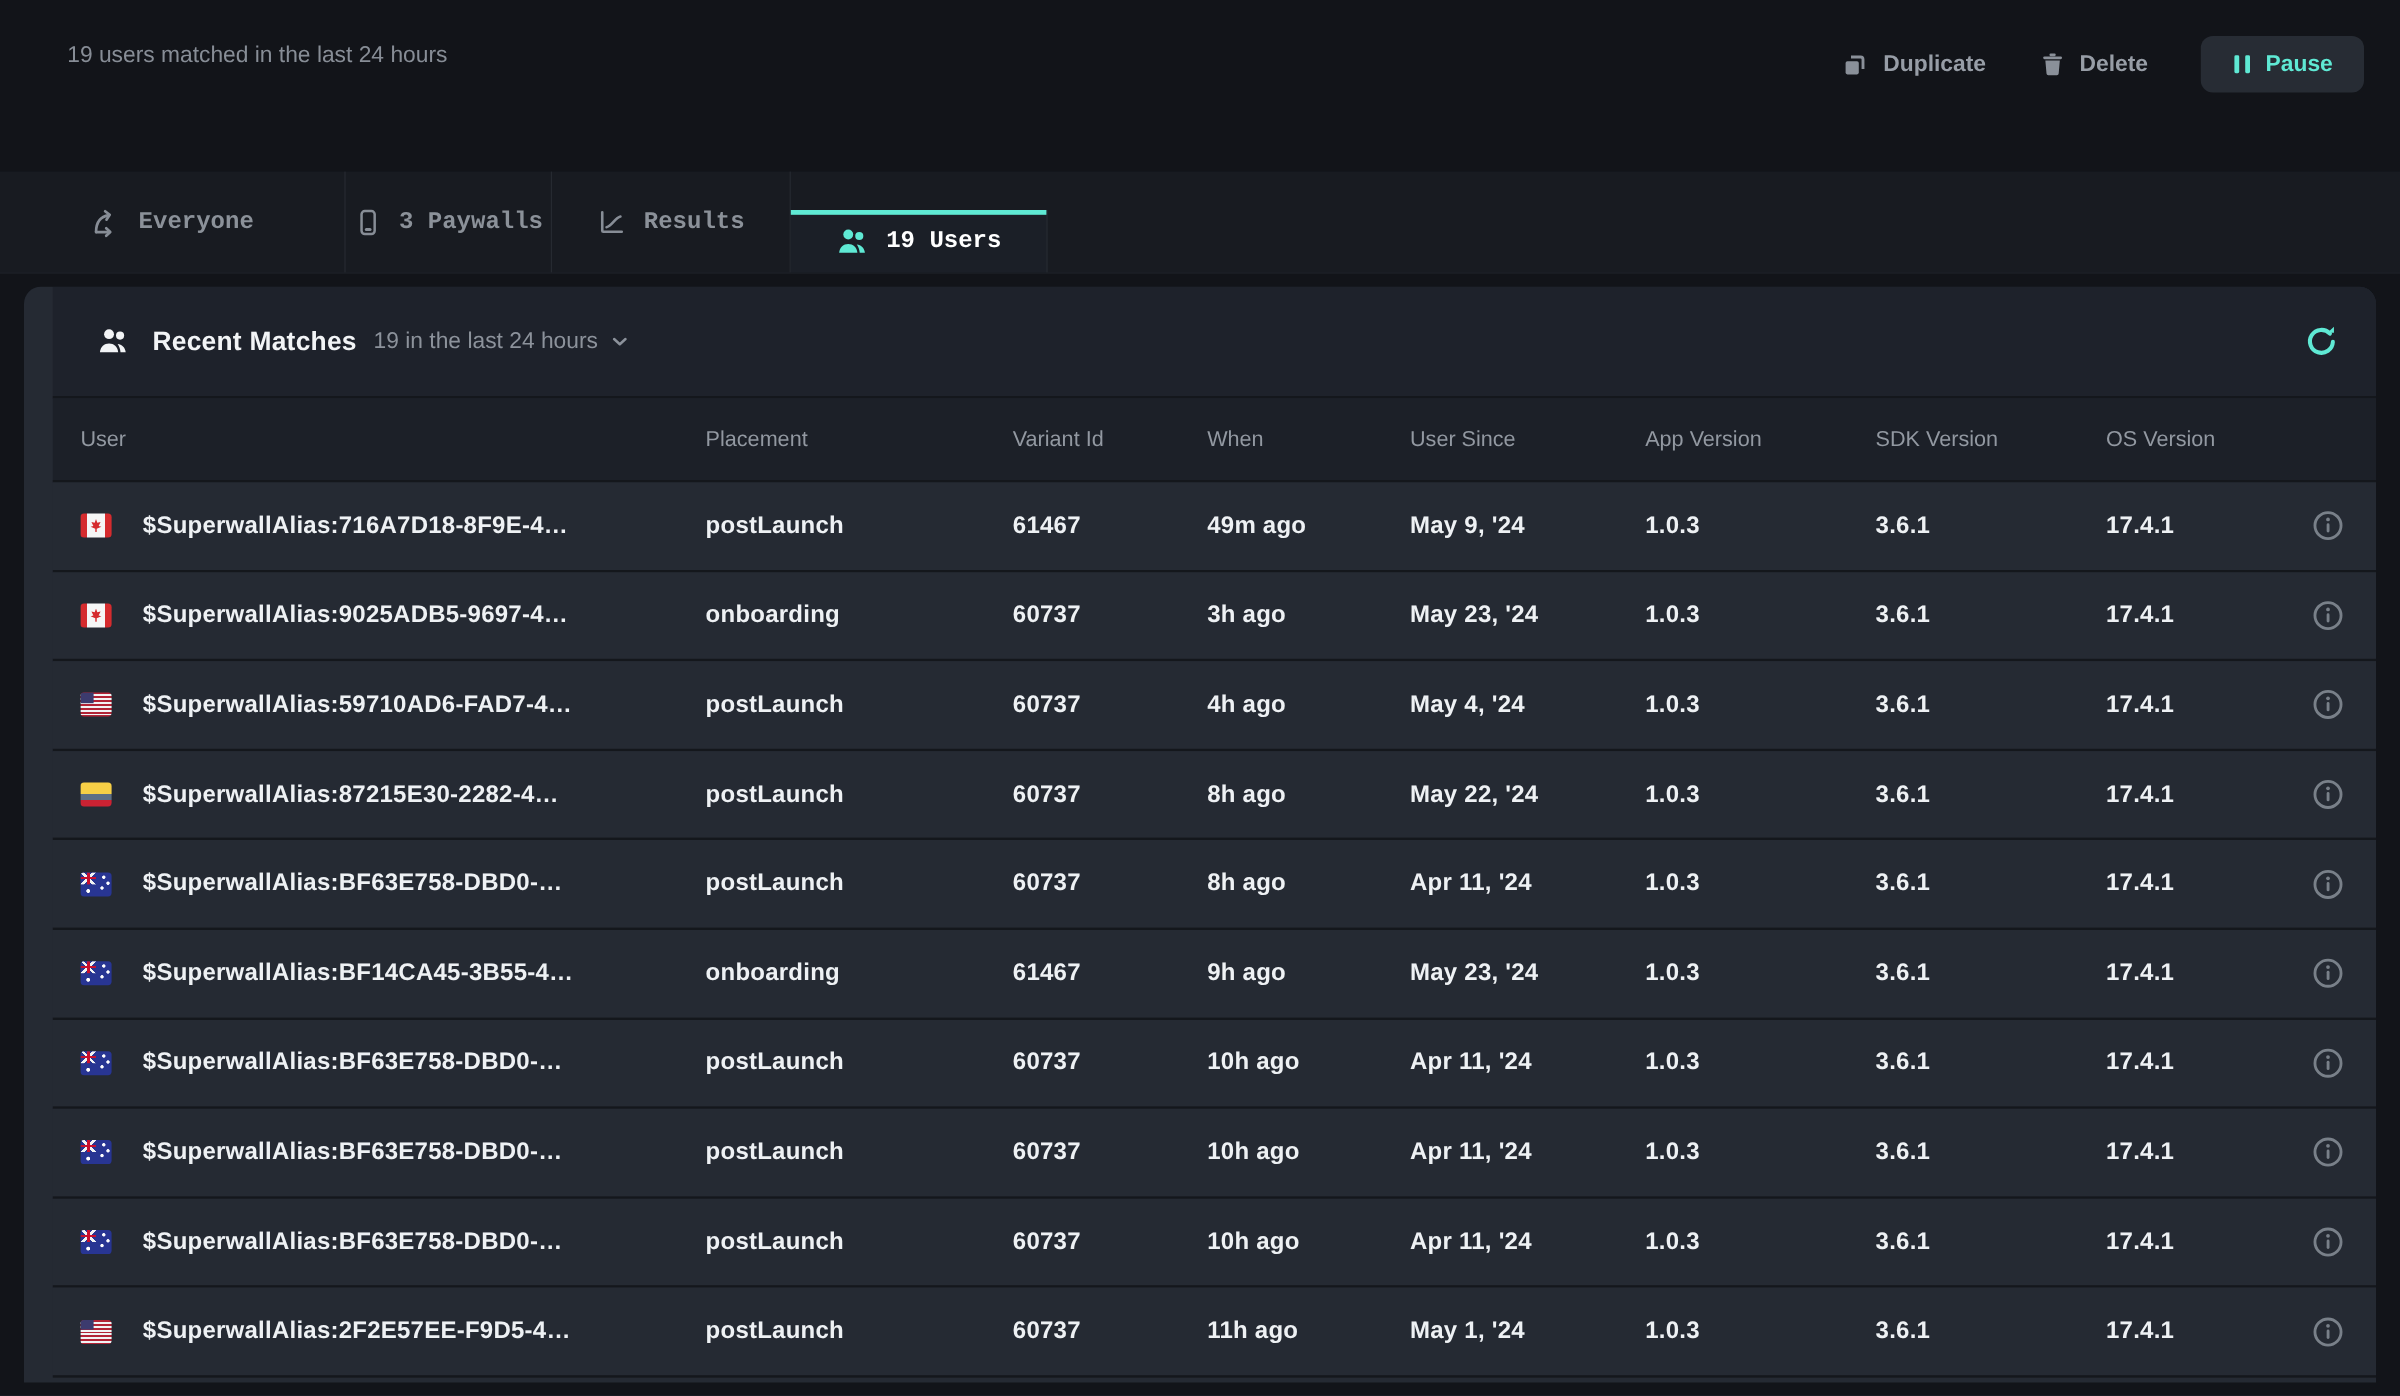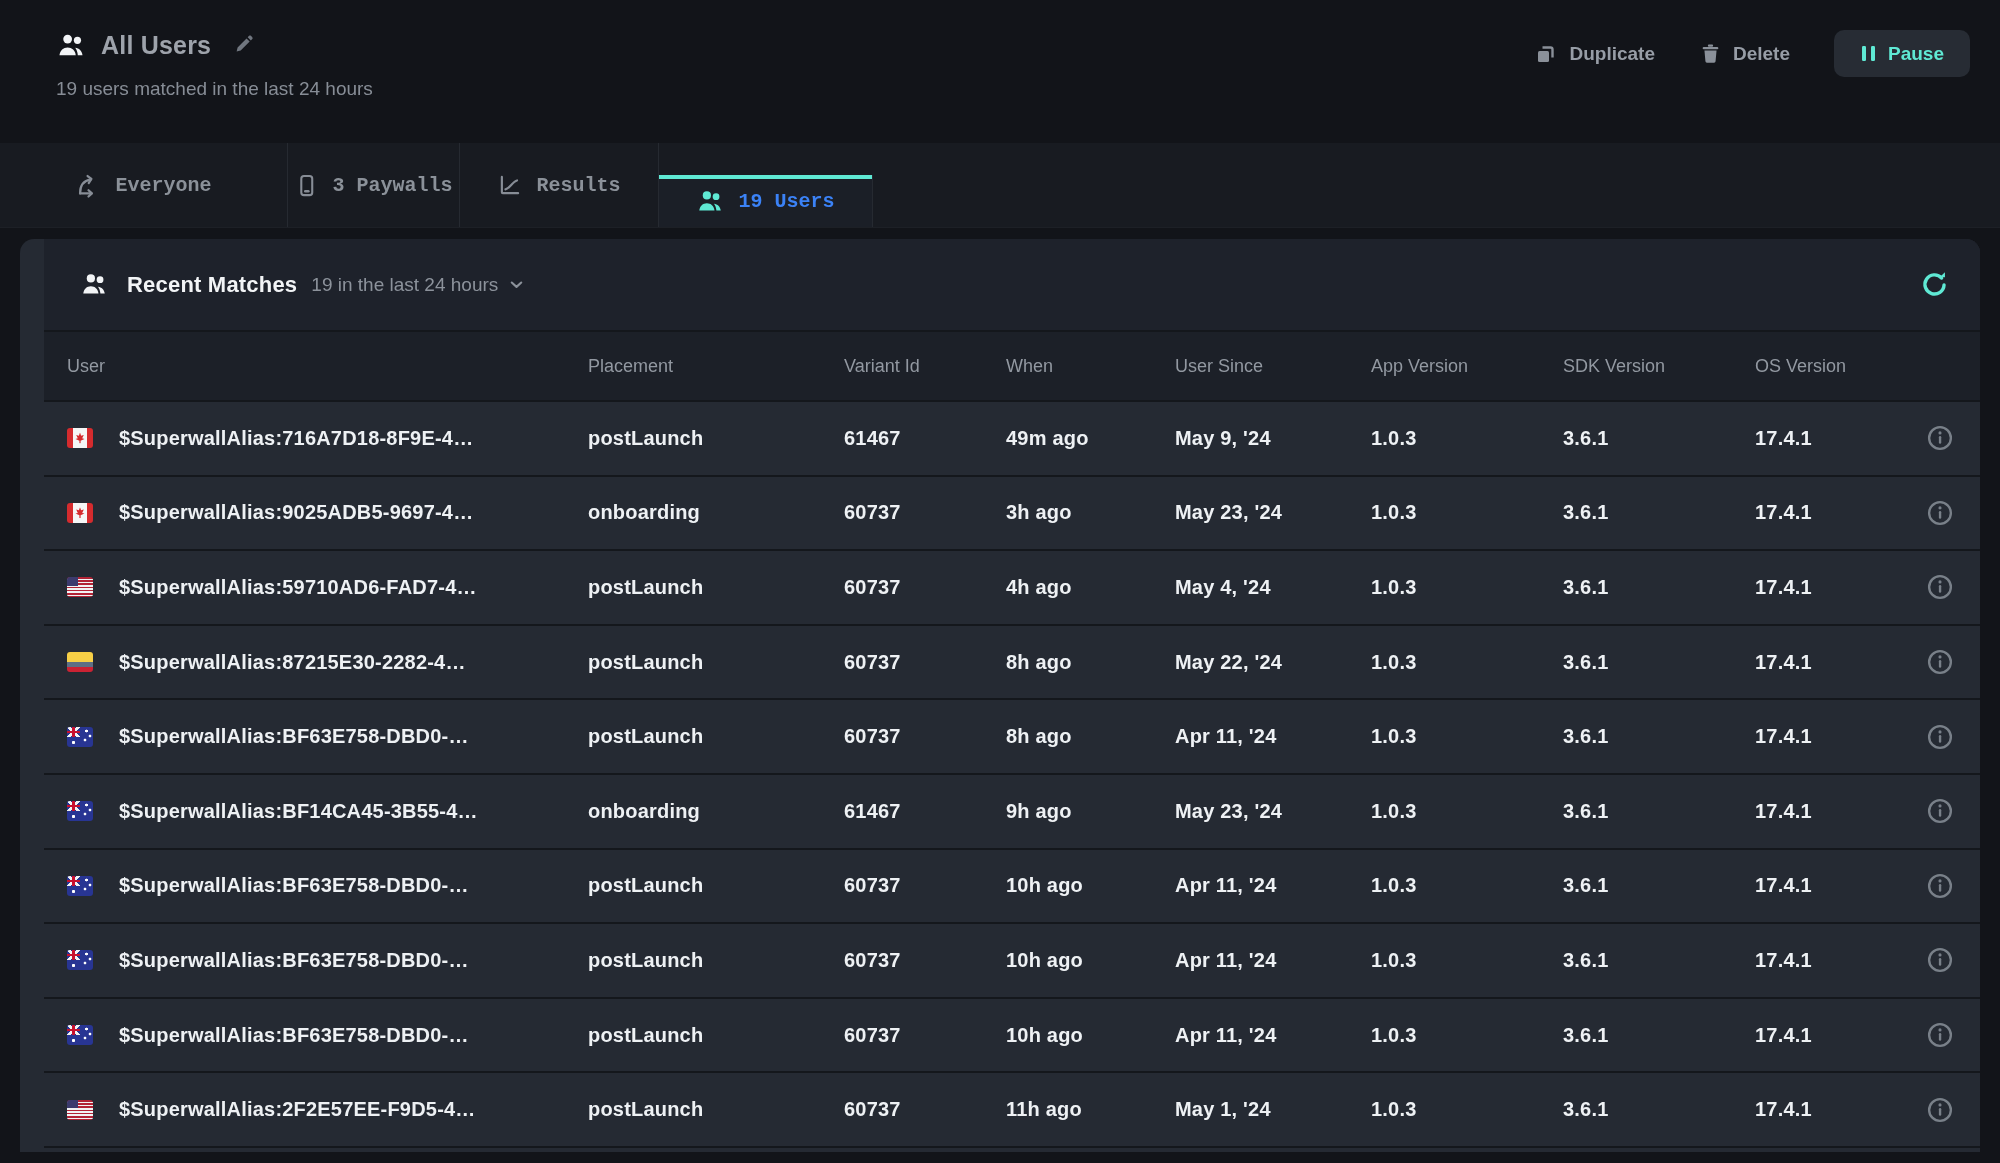--- a/index.html
+++ b/index.html
@@ -27,21 +27,21 @@
   .pause-btn { display:flex; align-items:center; gap:11px; height:47px; padding:0 26px;
                background:#272c34; border:none; border-radius:10px; cursor:pointer;
                font-family:inherit; font-size:19px; font-weight:700; color:#5fe9d4; }
 
   
   .tab-bar { display:flex; height:85px; background:#181b21; border-bottom:1px solid #1d2026; }
   .tab { position:relative; display:flex; align-items:center; justify-content:center; gap:13px;
          border-right:1px solid #262a31; background:none; border-top:none; border-bottom:none; border-left:none;
          font-family:Liberation Mono, monospace; font-size:20px; font-weight:600; color:#8b9199; cursor:pointer; }
   .tab svg { color:#878d96; }
-  .tab.active { background:#1b1f27; color:#3b82f6;margin-top:32px; }
+  .tab.active { background:#1b1f27; color:#ffffff;margin-top:32px; }
   .tab.active svg { color:#5fe9d4; }
   .tab.active::before { content:""; position:absolute; top:0; left:0; right:0; height:4px; background:#5fe9d4; }
   .tab-everyone { width:288px; }
   .tab-paywalls { width:172px; }
   .tab-results  { width:199px; }
   .tab-users    { width:214px; }
 
   
   .card { margin:11px 20px 0 20px; width:1960px; height:913px;
           background:#252a33; border-radius:14px 14px 0 0; overflow:hidden;padding-left:24px; }
@@ -88,39 +88,20 @@
   .flag-AU::after { content:""; position:absolute; inset:0; background:
       radial-gradient(circle at 19.5px 4px,#fff 1.1px,transparent 1.7px),
       radial-gradient(circle at 23px 9px,#fff 1.1px,transparent 1.7px),
       radial-gradient(circle at 18px 13px,#fff 1.1px,transparent 1.7px),
       radial-gradient(circle at 6.5px 15.5px,#fff 1.3px,transparent 1.9px); }
 </style>
 </head>
 <body>
 
 <header class="page-header">
-  <div class="title-row">
-    <span class="hdr-users-icon">
-      <svg width="31" height="31" viewBox="0 0 24 24" fill="currentColor">
-        <circle cx="9" cy="7" r="3.4"></circle>
-        <path d="M2.7 19.5c.4-3.7 3-6 6.3-6s5.9 2.3 6.3 6z"></path>
-        <circle cx="16.6" cy="8" r="2.8"></circle>
-        <path d="M14.9 13.8c2.9.3 5.2 2.3 5.6 5.7h-3.6c-.2-2.3-.9-4.2-2-5.7z"></path>
-      </svg>
-    </span>
-    <h1 class="page-title">All Users</h1>
-    <button class="pencil-btn">
-      <span>
-        <svg width="23" height="23" viewBox="0 0 24 24" fill="currentColor">
-          <path d="M14.1 4.6l3.3 3.3L8 17.3l-4.2 1 1-4.2 9.3-9.5z"></path>
-          <path d="M15.3 3.4l1.5-1.5c.5-.5 1.4-.5 1.9 0l1.4 1.4c.5.5.5 1.4 0 1.9l-1.5 1.5-3.3-3.3z"></path>
-        </svg>
-      </span>
-    </button>
-  </div>
   <p class="page-subtitle">19 users matched in the last 24 hours</p>
 
   <div class="header-actions">
     <button class="text-btn">
       <span>
         <svg width="24" height="24" viewBox="0 0 24 24">
           <path d="M8.5 5.5h8a2 2 0 012 2v8" fill="none" stroke="currentColor" stroke-width="2.4"></path>
           <rect x="4" y="9" width="11" height="11" rx="1.5" fill="currentColor"></rect>
         </svg>
       </span>

